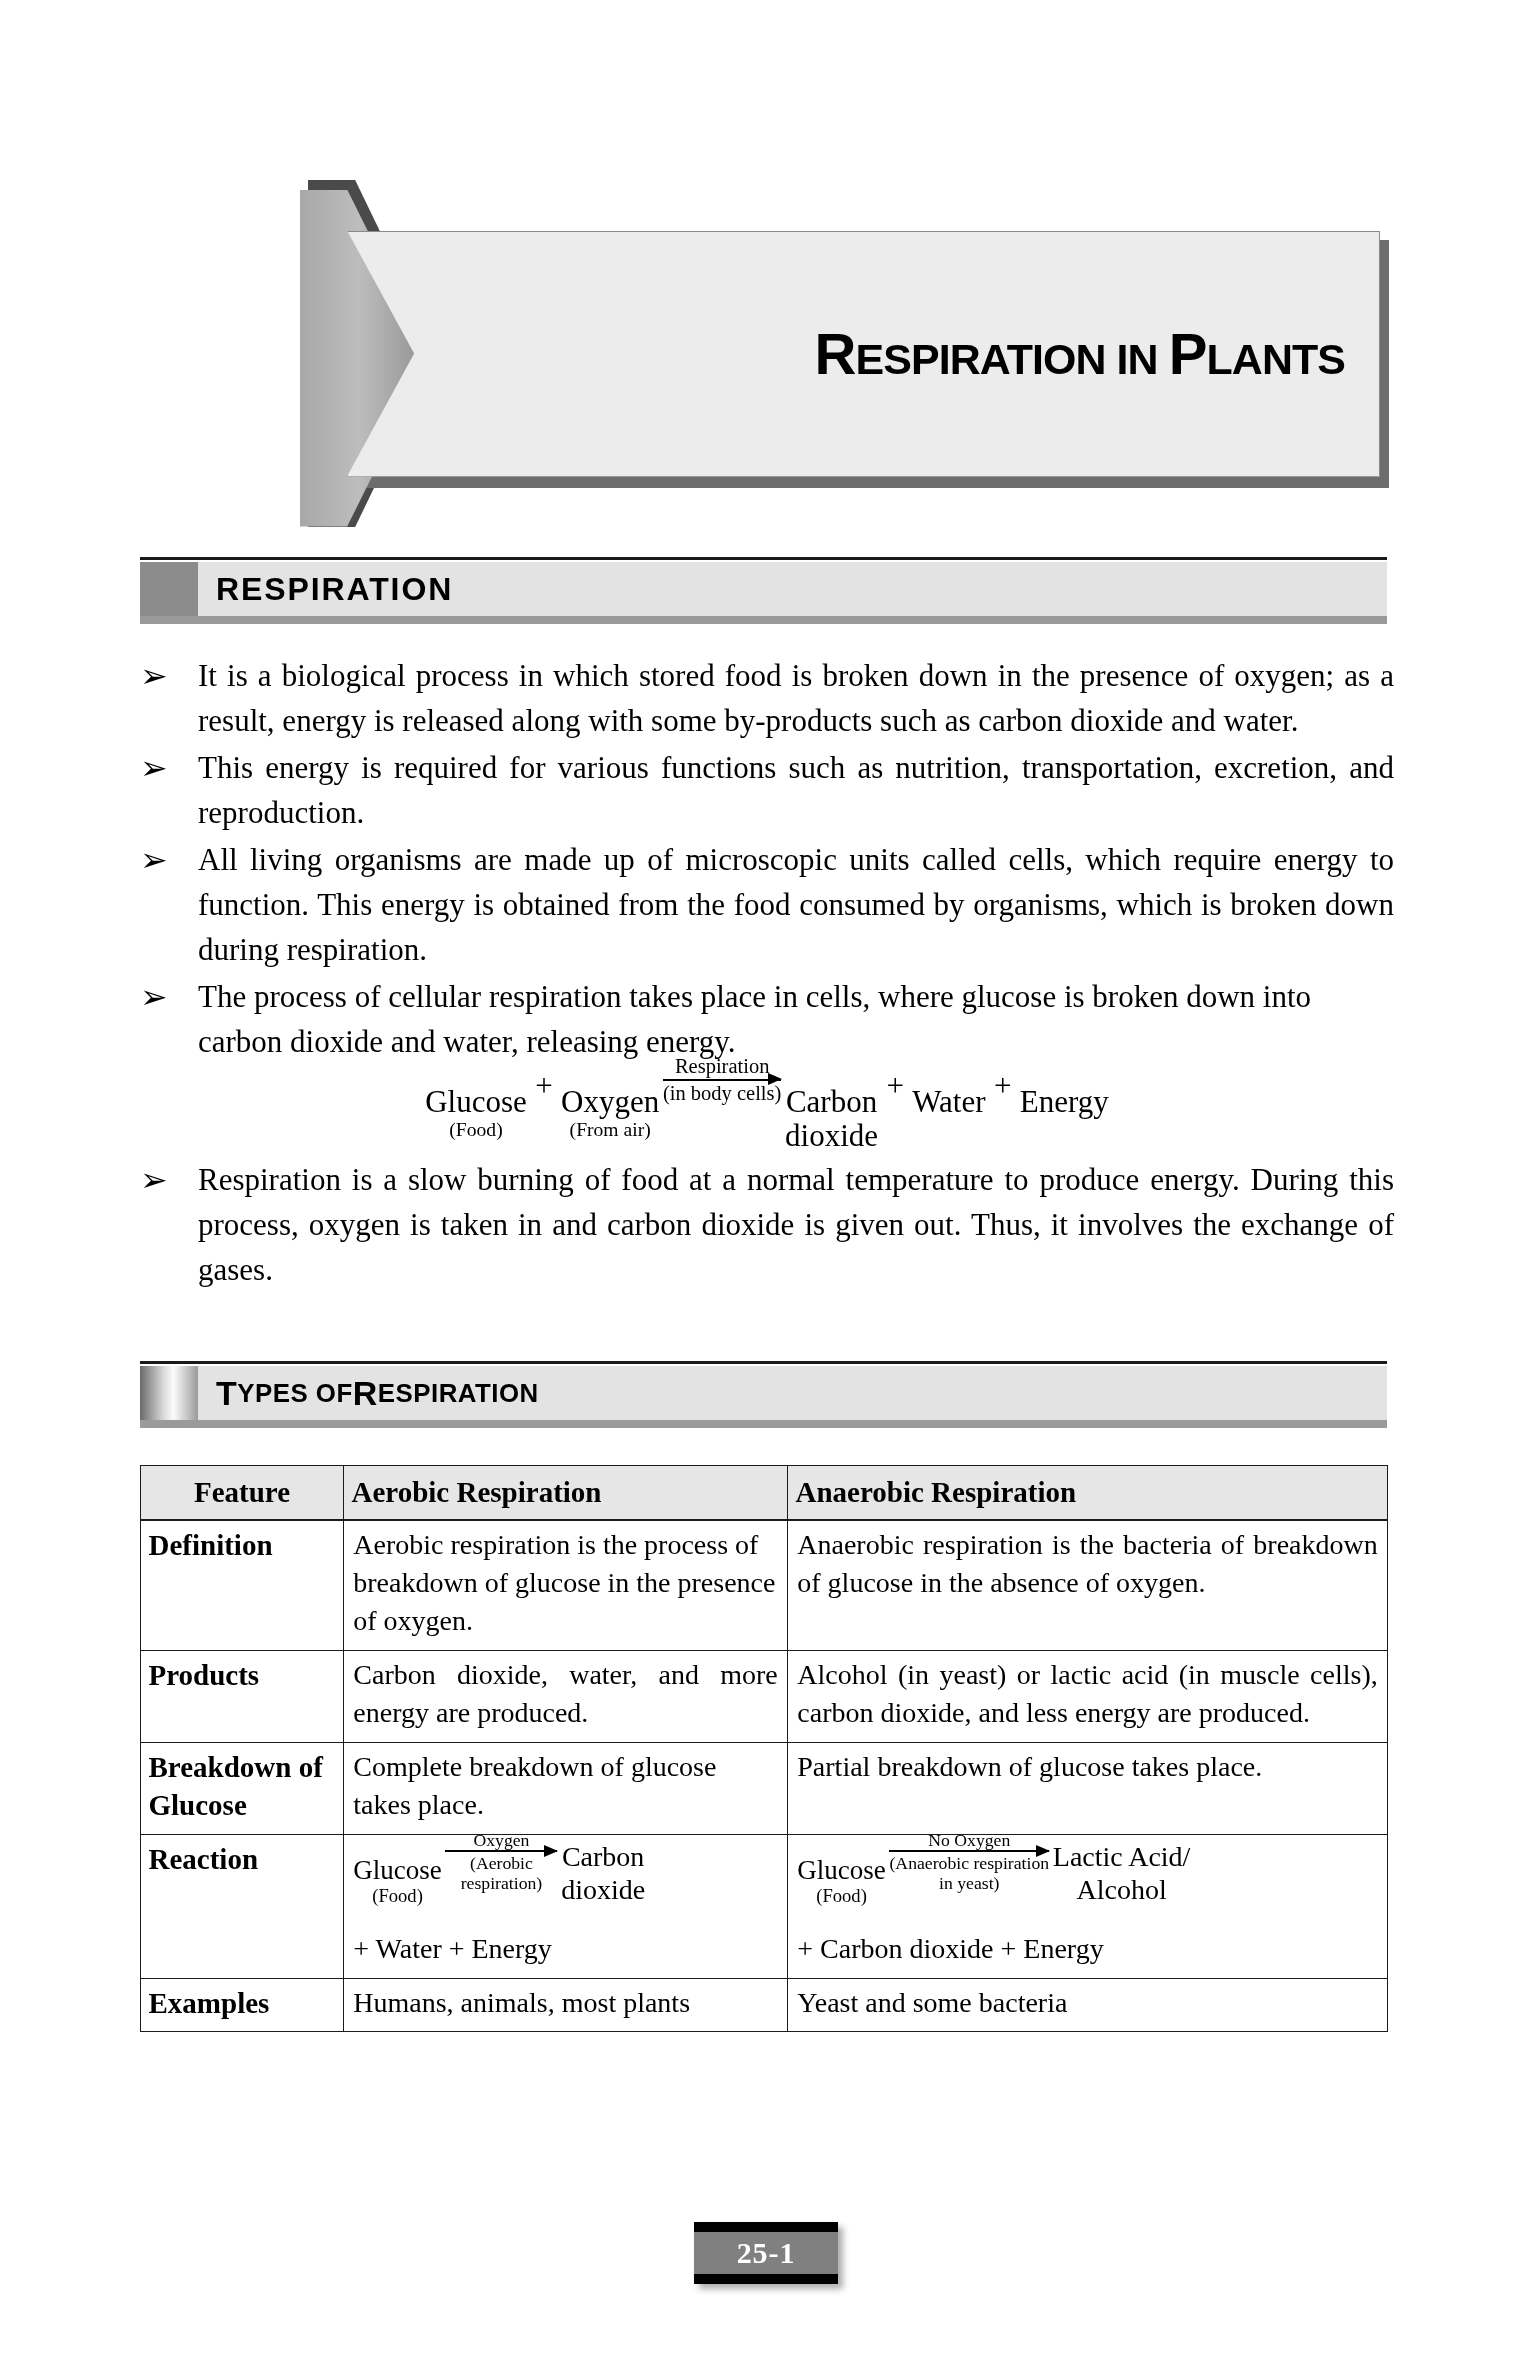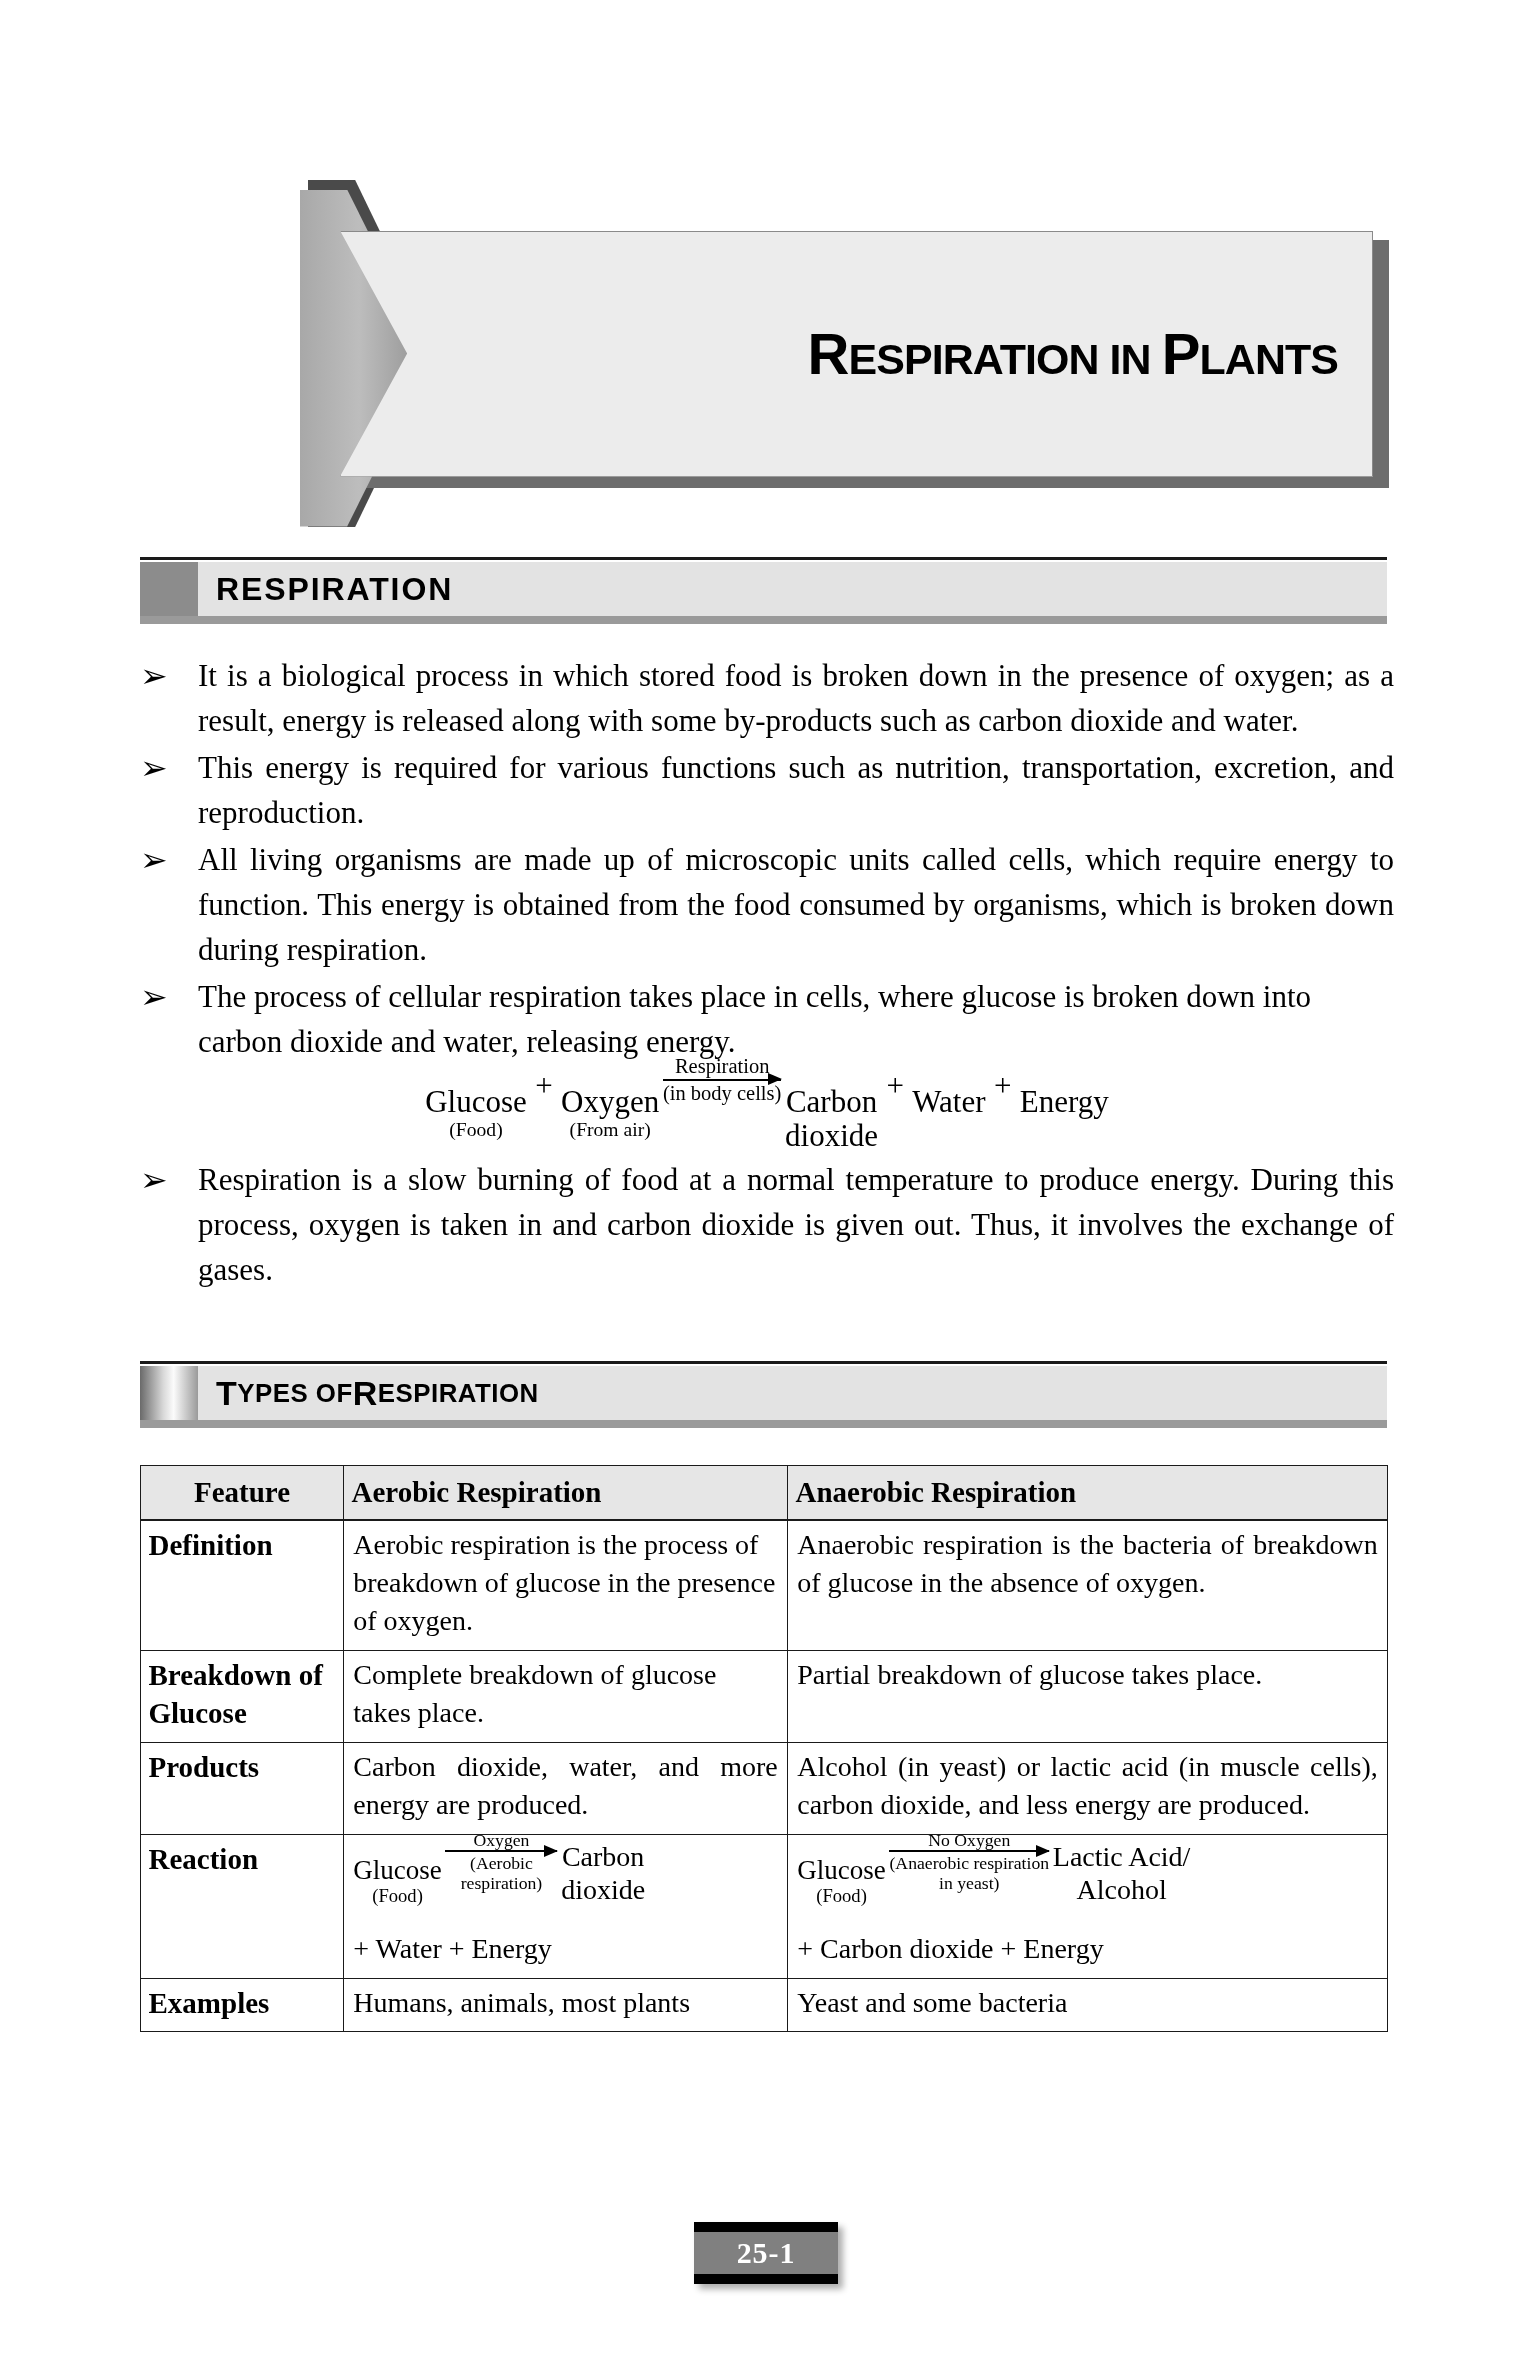--- a/index.html
+++ b/index.html
@@ -87,21 +87,21 @@
     left: 354px;
     top: 30px;
     width: 1035px;
     height: 248px;
     background: #6d6d6d;
     clip-path: polygon(0% 0%, 100% 0%, 100% 100%, 0% 100%, 6.5% 50%);
     z-index: 3;
   }
   .title-panel {
     position: absolute;
-    left: 340px;
+    left: 347px;
     top: 20.5px;
     width: 1033px;
     height: 246px;
     background: #ececec;
     border: 1.9px solid #8a8a8a;
     box-sizing: border-box;
     clip-path: polygon(0% 0%, 100% 0%, 100% 100%, 0% 100%, 6.5% 50%);
     z-index: 4;
     display: flex;
     flex-direction: column;
@@ -456,28 +456,28 @@
       <th>Anaerobic Respiration</th>
     </tr>
   </thead>
   <tbody>
     <tr>
       <td class="rowlabel">Definition</td>
       <td>Aerobic respiration is the process of breakdown of glucose in the presence of oxygen.</td>
       <td class="just">Anaerobic respiration is the bacteria of breakdown of glucose in the absence of oxygen.</td>
     </tr>
     <tr>
+      <td class="rowlabel">Products</td>
+      <td class="just">Carbon dioxide, water, and more energy are produced.</td>
+      <td class="just">Alcohol (in yeast) or lactic acid (in muscle cells), carbon dioxide, and less energy are produced.</td>
+    </tr>
+    <tr>
       <td class="rowlabel">Breakdown of Glucose</td>
       <td>Complete breakdown of glucose takes place.</td>
       <td class="just">Partial breakdown of glucose takes place.</td>
-    </tr>
-    <tr>
-      <td class="rowlabel">Products</td>
-      <td class="just">Carbon dioxide, water, and more energy are produced.</td>
-      <td class="just">Alcohol (in yeast) or lactic acid (in muscle cells), carbon dioxide, and less energy are produced.</td>
     </tr>
 
     <tr>
       <td class="rowlabel">Reaction</td>
 
       <td class="cell-eqn">
         <div class="eqn">
           <div class="eq-term">
             <span class="main">Glucose</span>
             <span class="sub">(Food)</span>

